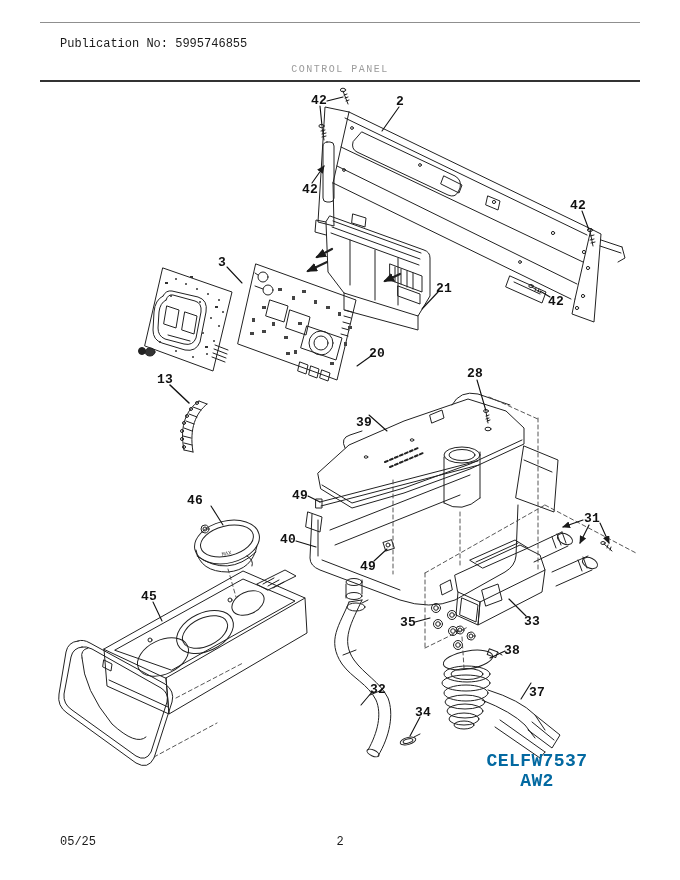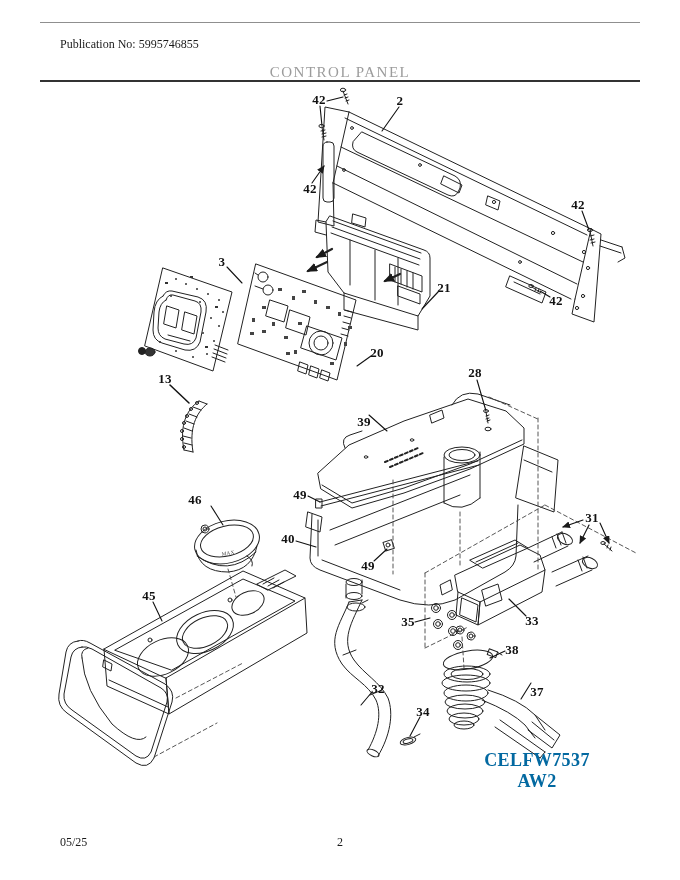--- a/index.html
+++ b/index.html
@@ -1,22 +1,22 @@
 <!DOCTYPE html>
 <html><head>
 <meta charset="utf-8">
 <style>
   html,body{margin:0;padding:0;background:#fff;}
   .page{position:relative;width:680px;height:880px;background:#fff;overflow:hidden;
-        font-family:Liberation Serif, serif;color:#1a1a1a;}
+        font-family:Liberation Mono, monospace;color:#1a1a1a;}
   .rule{position:absolute;left:40px;right:40px;height:1px;background:#8f8f8f;}
   .rule.dark{height:2px;background:#333;}
   .hdr-text{position:absolute;font-size:12px;white-space:nowrap;}
   .centered{left:0;right:0;text-align:center;}
-  .muted-title{color:#9c9c9c;letter-spacing:1.5px;font-size:15px;}
+  .muted-title{color:#9c9c9c;letter-spacing:1.5px;font-size:10px;}
   .co{position:absolute;transform:translate(-50%,-50%);font-weight:bold;
       font-size:13px;letter-spacing:.3px;color:#111;}
   .variant{position:absolute;transform:translate(-50%,-50%);font-weight:bold;
       font-size:18px;letter-spacing:.4px;color:#0369a1;text-align:center;}
   svg{position:absolute;top:0;left:0;}
 </style>
 </head>
 <body>
 
 <div class="page">

